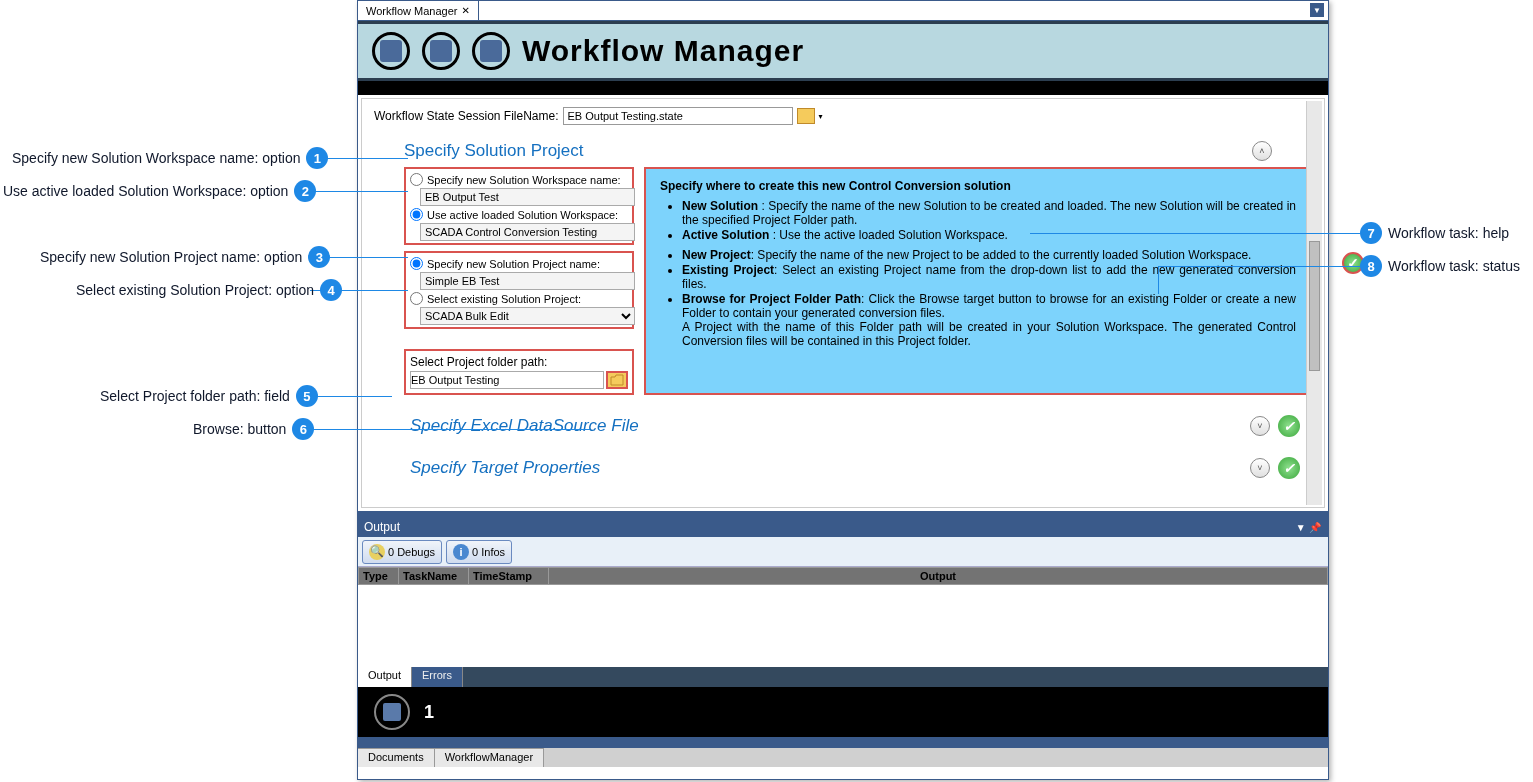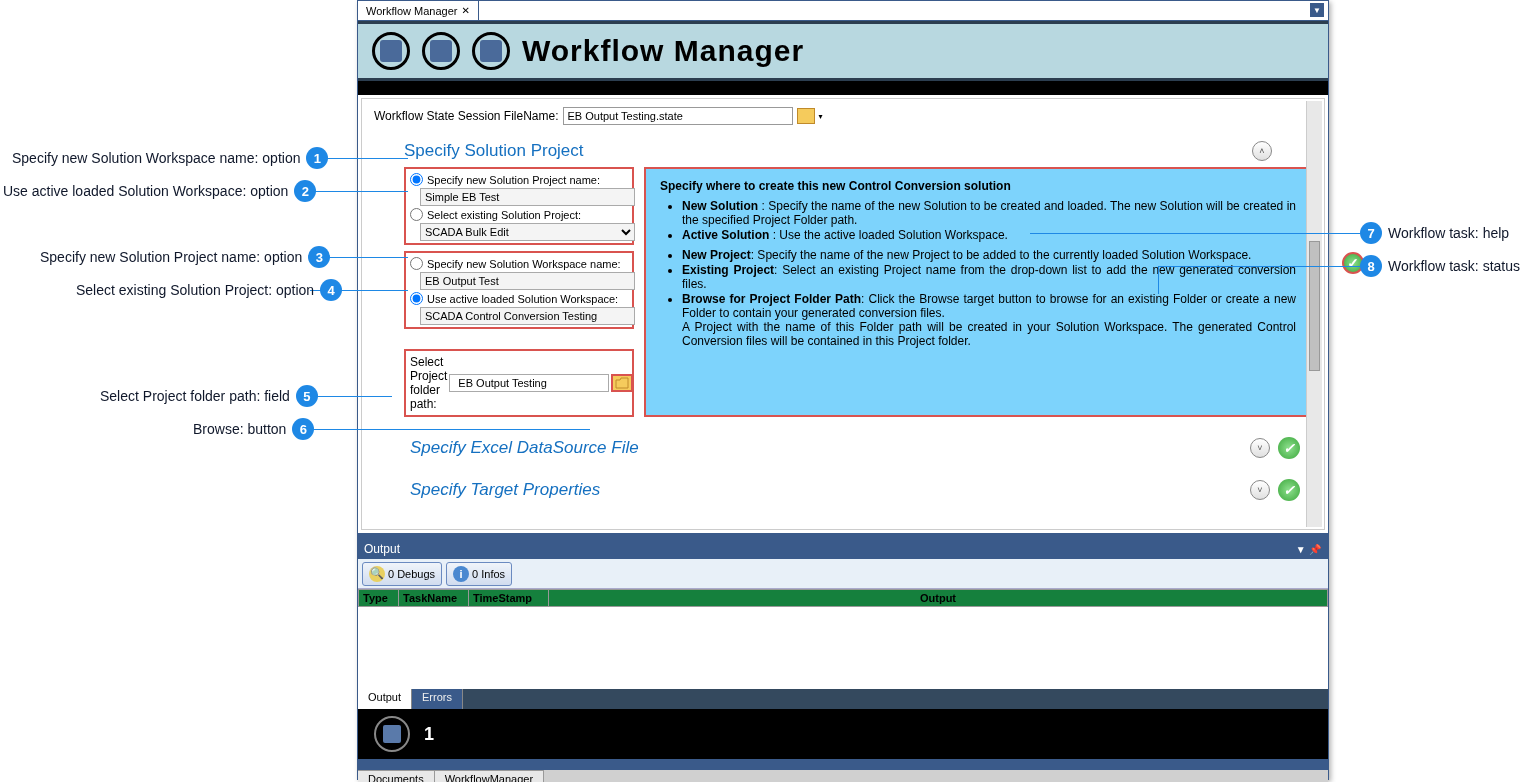--- a/index.html
+++ b/index.html
@@ -48,23 +48,23 @@
 .status-check { width: 22px; height: 22px; border-radius: 50%; background: radial-gradient(#8ee08e,#3aa63a); display: flex; align-items: center; justify-content: center; color: #fff; font-weight: bold; font-size: 14px; }
 .section-icons { display: flex; align-items: center; gap: 8px; }
 
 
 .section-body { display: flex; gap: 10px; position: relative; padding-left: 30px; padding-bottom: 10px; }
 .left-options { width: 230px; display: flex; flex-direction: column; gap: 6px; }
 .opt-group { border: 2px solid #d9534f; padding: 2px; }
 .opt-row { display: flex; align-items: center; gap: 4px; font-size: 11px; padding: 2px; }
 .opt-input { width: 215px; height: 18px; border: 1px solid #aaa; background: #f4f4f4; padding: 0 4px; font-size: 11px; margin-left: 12px; }
 .opt-select { width: 215px; height: 18px; border: 1px solid #aaa; background: #f4f4f4; font-size: 11px; margin-left: 12px; }
-.folder-group { border: 2px solid #d9534f; padding: 4px; display: flex; gap: 2px; }
+.folder-group { border: 2px solid #d9534f; padding: 4px; display: flex; flex-direction: column; gap: 2px; }
 .folder-row { display: flex; align-items: center; gap: 2px; }
-.folder-input { flex: 1; height: 18px; border: 1px solid #aaa; padding: 0 8px; font-size: 11px; }
+.folder-input { flex: 1; height: 18px; border: 1px solid #aaa; padding: 0 0; font-size: 11px; }
 .browse-btn { width: 22px; height: 18px; background: #f5cb5c; border: 2px solid #d9534f; display:flex; align-items:center; justify-content:center; }
 
 
 .help-panel { flex: 1; border: 2px solid #d9534f; background: #7dd3fc; padding: 10px 14px; font-size: 12px; text-align: justify; }
 .help-panel b { font-weight: bold; }
 .help-panel ul { margin: 6px 0 6px 22px; }
 .help-panel li { margin-bottom: 1px; }
 
 .right-status { position: absolute; right: -52px; top: 85px; }
 .right-status .status-check { border: 2px solid #d9534f; }
@@ -81,21 +81,21 @@
 .gap-strip { height: 6px; background: #3a5a8a; }
 
 
 .output-panel { background: #fff; }
 .output-header { height: 20px; background: #3a5a8a; color: #fff; display: flex; align-items: center; justify-content: space-between; padding: 0 6px; font-size: 12px; }
 .output-header-right { display: flex; gap: 4px; font-size: 10px; }
 .output-toolbar { height: 30px; background: #e8f0f8; display: flex; align-items: center; gap: 4px; padding: 2px 4px; border-bottom: 1px solid #aac; }
 .tool-chip { height: 24px; border: 1px solid #6a8ac0; border-radius: 3px; background: linear-gradient(#f0f4fa,#d0dcef); display: flex; align-items: center; gap: 3px; padding: 0 6px; font-size: 11px; }
 .chip-icon { width: 16px; height: 16px; border-radius: 50%; display:flex; align-items:center; justify-content:center; font-size:11px; font-weight:bold; }
 .output-table { width: 100%; border-collapse: collapse; font-size: 11px; }
-.output-table th { border: 1px solid #999; background: #15803d; padding: 2px 4px; text-align: left; font-weight: bold; }
+.output-table th { border: 1px solid #999; background: #737373; padding: 2px 4px; text-align: left; font-weight: bold; }
 .output-table th.out-col { text-align: center; }
 .output-body { height: 82px; background: #fff; }
 .output-tabs { height: 20px; background: #34495e; display: flex; }
 .out-tab { padding: 2px 10px; font-size: 11px; background: #fff; border-right: 1px solid #888; }
 .out-tab.inactive { background: #3a5a8a; color: #eee; }
 
 
 .bottom-bar { height: 50px; background: #000; display: flex; align-items: center; gap: 14px; padding: 0 16px; }
 .bb-icon { width: 36px; height: 36px; border: 2px solid #888; border-radius: 50%; display: flex; align-items: center; justify-content: center; }
 .bb-icon-inner { width: 18px; height: 18px; background: #5a7aaa; border-radius: 2px; }
@@ -199,44 +199,44 @@
         <span class="section-title">Specify Solution Project</span>
         <div class="chevron-circle">˄</div>
       </div>
 
       <div class="section-body">
 
         <div class="left-options">
 
           <div class="opt-group">
             <div class="opt-row">
+              <input type="radio" name="ws" style="">
+              <span>Specify new Solution Workspace name:</span>
+            </div>
+            <input class="opt-input" value="EB Output Test" style="">
+            <div class="opt-row">
+              <input type="radio" name="ws" checked="" style="">
+              <span>Use active loaded Solution Workspace:</span>
+            </div>
+            <input class="opt-input" readonly="" value="SCADA Control Conversion Testing" style="">
+          </div>
+
+          <div class="opt-group">
+            <div class="opt-row">
               <input type="radio" name="prj" checked="" style="">
               <span>Specify new Solution Project name:</span>
             </div>
             <input class="opt-input" value="Simple EB Test" style="">
             <div class="opt-row">
               <input type="radio" name="prj" style="">
               <span>Select existing Solution Project:</span>
             </div>
             <select class="opt-select">
               <option>SCADA Bulk Edit</option>
             </select>
-          </div>
-
-          <div class="opt-group">
-            <div class="opt-row">
-              <input type="radio" name="ws" style="">
-              <span>Specify new Solution Workspace name:</span>
-            </div>
-            <input class="opt-input" value="EB Output Test" style="">
-            <div class="opt-row">
-              <input type="radio" name="ws" checked="" style="">
-              <span>Use active loaded Solution Workspace:</span>
-            </div>
-            <input class="opt-input" readonly="" value="SCADA Control Conversion Testing" style="">
           </div>
 
           <div class="folder-group" style="margin-top:14px;">
             <span>Select Project folder path:</span>
             <div class="folder-row">
               <input class="folder-input" value="EB Output Testing" style="">
               <div class="browse-btn">
                 <svg width="14" height="12">
                     <path d="M1 3 L5 3 L6 1 L13 1 L13 11 L1 11 Z" fill="#f5cb5c" stroke="#c08a2a"></path>
                   </svg>

